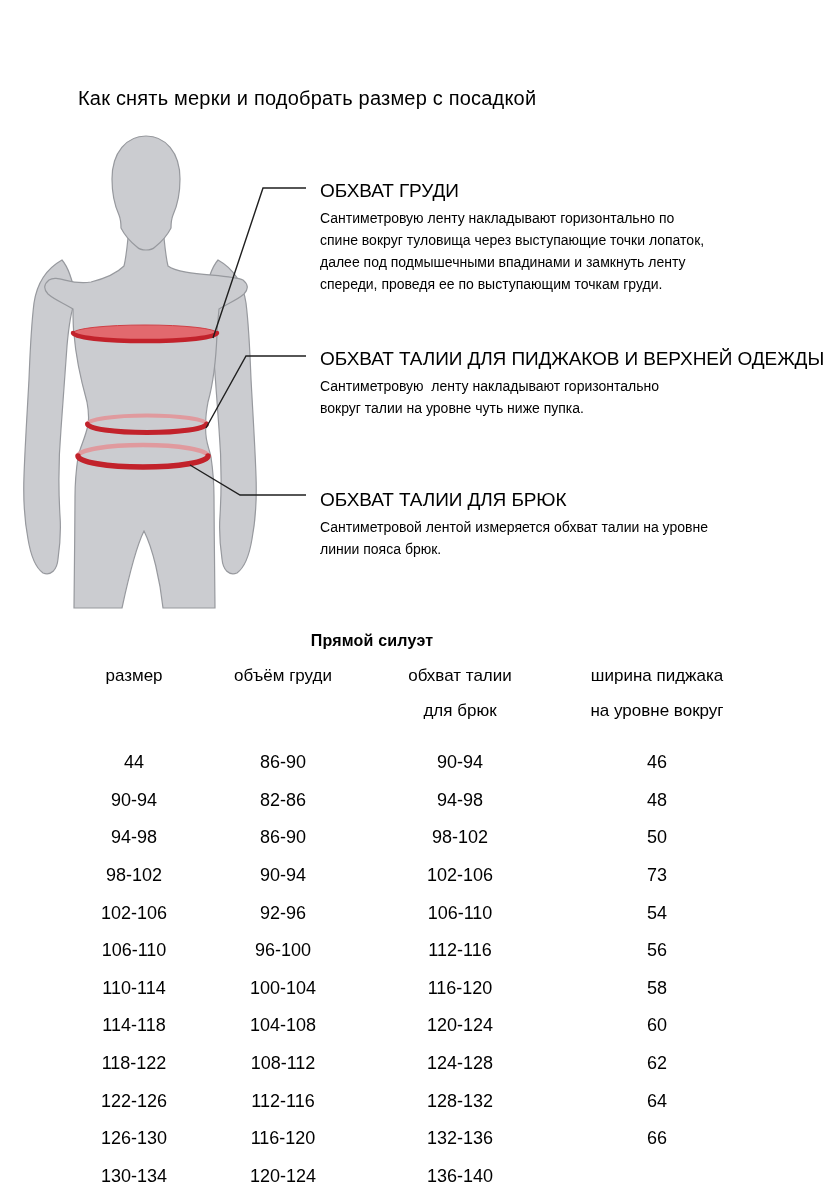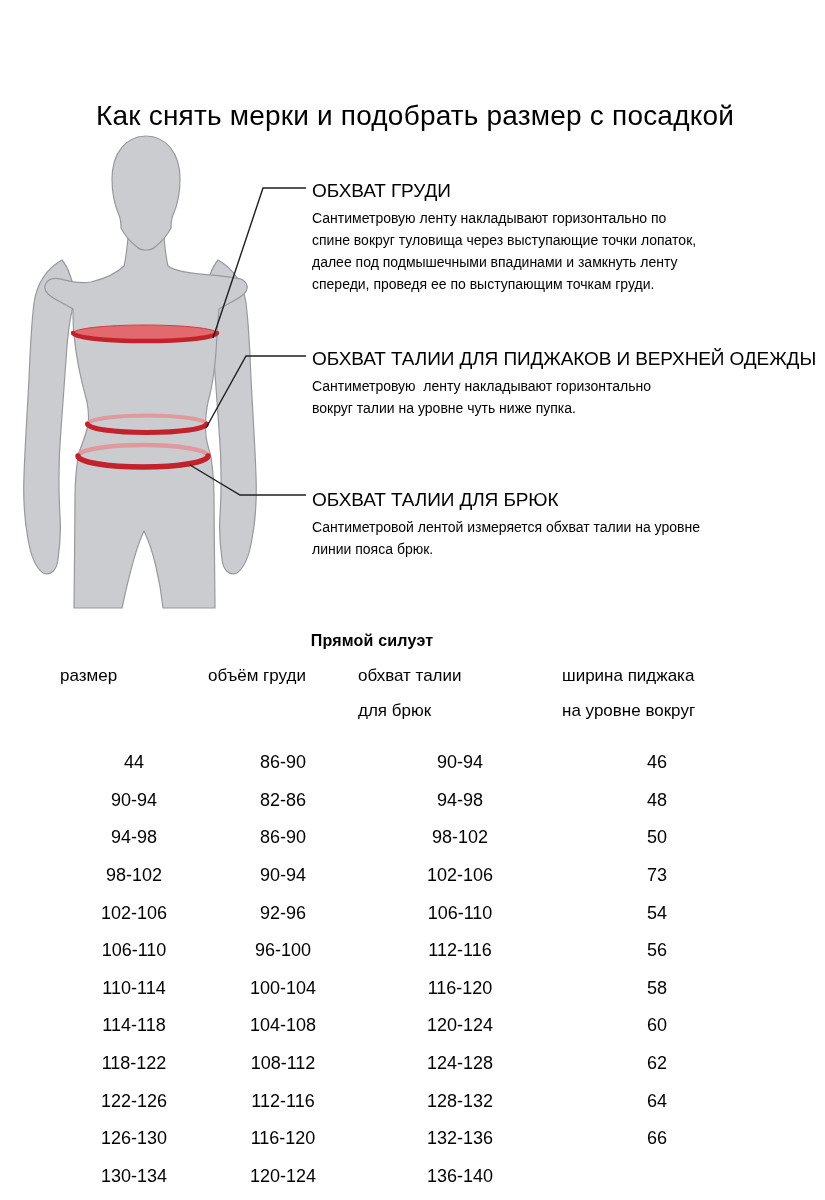--- a/index.html
+++ b/index.html
@@ -13,25 +13,25 @@
     --text:#000000;
     --bg:#ffffff;
   }
   html,body{margin:0;padding:0;background:#f2f2f2;}
   .page{
     position:relative;width:825px;height:1200px;background:var(--bg);
     margin:0 auto;overflow:hidden;
     font-family:"Liberation Sans","DejaVu Sans",sans-serif;color:var(--text);
   }
   .page-title{
-    position:absolute;left:78px;top:81px;margin:18px;
-    font-size:28px;font-weight:400;line-height:34px;letter-spacing:.2px;white-space:nowrap;
+    position:absolute;left:78px;top:81px;margin:0;
+    font-size:20px;font-weight:400;line-height:34px;letter-spacing:.2px;white-space:nowrap;
   }
   .figure-wrap{position:absolute;left:0;top:130px;width:310px;height:480px;}
-  .m-block{position:absolute;left:312px;width:500px;}
+  .m-block{position:absolute;left:320px;width:500px;}
   .m-block.b1{top:178px;}
   .m-block.b2{top:346px;}
   .m-block.b3{top:487px;}
   .m-head{
     font-size:19px;line-height:26px;font-weight:400;letter-spacing:-.1px;
     margin:0 0 3px 0;white-space:nowrap;
   }
   .m-body{
     font-size:14px;line-height:22px;margin:0;white-space:pre-wrap;
   }
@@ -40,21 +40,21 @@
     font-size:16px;font-weight:700;letter-spacing:.2px;
   }
   .size-table{
     position:absolute;left:60px;top:666px;
     display:grid;
     grid-template-columns:148px 150px 204px 190px;
     grid-template-rows:35px 43px;
     grid-auto-rows:37.65px;
   }
   .size-table .th{
-    font-size:17px;line-height:20px;text-align:left;white-space:nowrap;
+    font-size:17px;line-height:20px;text-align:center;white-space:nowrap;
   }
   .size-table .td{
     font-size:18px;line-height:37.65px;text-align:center;white-space:nowrap;
   }
 </style>
 </head>
 <body>
 
 <div class="page">
 

